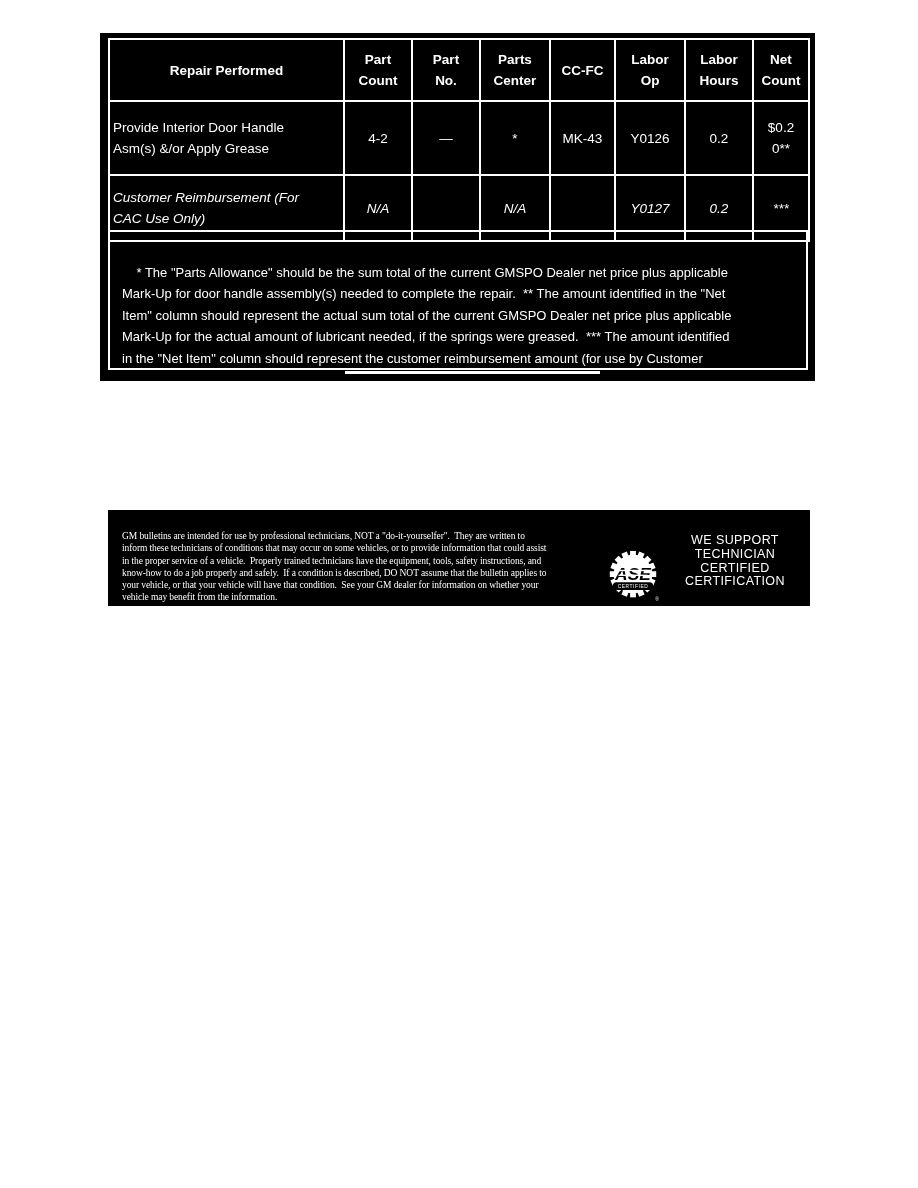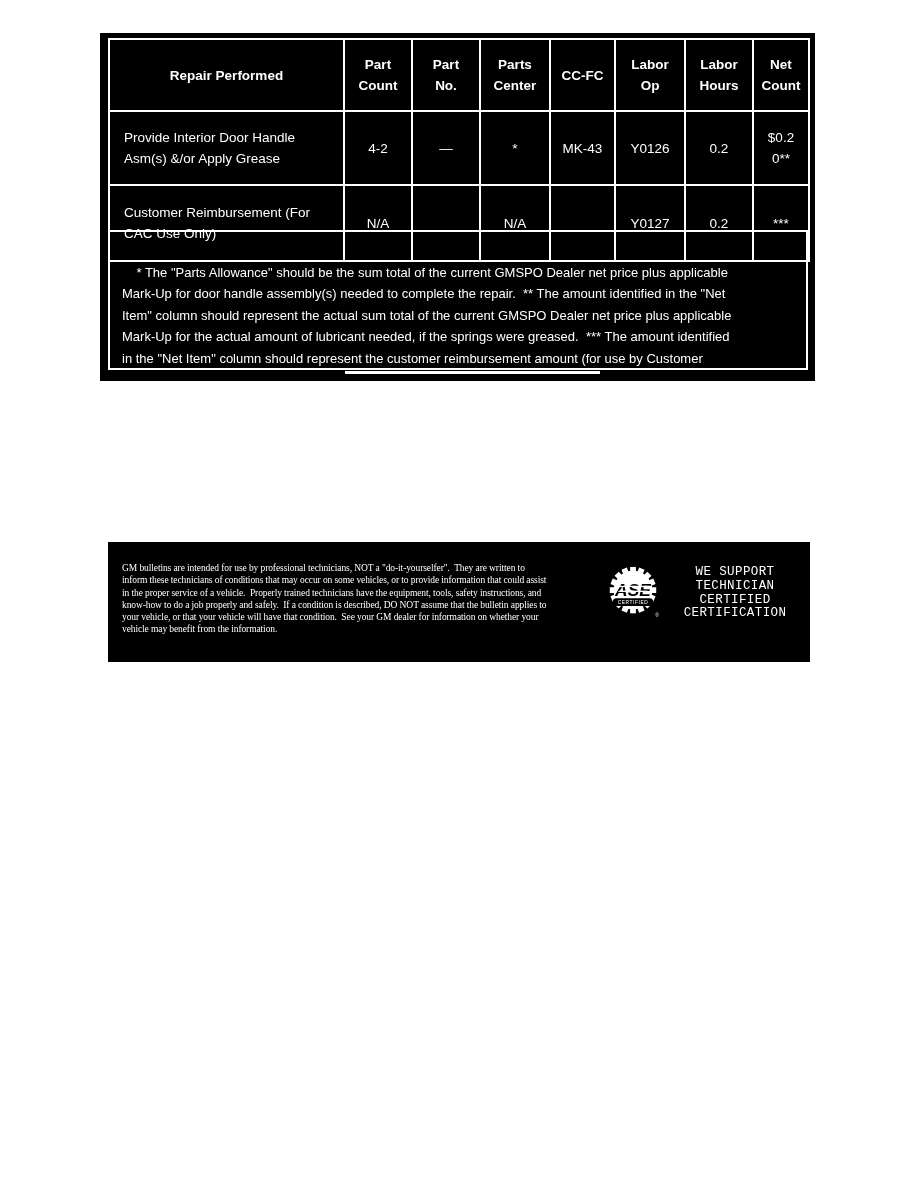--- a/index.html
+++ b/index.html
@@ -21,57 +21,57 @@
   }
   .labor-grid th, .labor-grid td {
     border: 2px solid #ffffff;
     white-space: pre-line;
     text-align: center; vertical-align: middle;
     font-size: 13.5px; line-height: 21px;
     color: #ffffff; padding: 2px;
     font-weight: normal;
   }
   .labor-grid th { font-weight: bold; }
-  .labor-grid .left-cell { text-align: left; padding-left: 14px; padding-right: 6px; }
-  .header-row { height: 72px; }
+  .labor-grid .left-cell { text-align: left; padding-left: 3px; padding-right: 6px; }
+  .header-row { height: 62px; }
   .row-1 { height: 74px; }
-  .row-2 { height: 76px; }
+  .row-2 { height: 66px; font-style: italic; }
 
   .footnote-box {
     position: absolute; left: 8px; top: 197px;
     width: 700px; height: 140px;
     border: 2px solid #ffffff;
     padding: 8px 12px;
     font-size: 13px; line-height: 21.5px;
     white-space: pre; color: #ffffff;
     overflow: hidden;
   }
   .scan-artifact {
     position: absolute; left: 245px; top: 338px;
     width: 255px; height: 3px; background: #ffffff;
   }
 
   
   .footer-block {
     position: absolute; left: 108px; top: 510px;
-    width: 702px; height: 120px;
-    background: #000000; color: #ffffff; margin-top: 32px;
+    width: 702px; height: 96px;
+    background: #000000; color: #ffffff;
   }
   .disclaimer {
     position: absolute; left: 14px; top: 20px;
     font-family: "Liberation Serif", "DejaVu Serif", serif;
     font-size: 9.5px; line-height: 12.3px;
     letter-spacing: -0.1px; white-space: pre;
     color: #ffffff;
   }
-  .ase-logo { position: absolute; left: 496px; top: 20px; width: 58px; height: 64px; }
+  .ase-logo { position: absolute; left: 496px; top: 36px; width: 58px; height: 64px; }
   .cert-block {
     position: absolute; left: 556px; top: 24px; width: 142px;
     text-align: center;
-    font-family: Liberation Mono, monospace;
+    font-family: Liberation Sans, sans-serif;
     font-size: 12.5px; line-height: 13.8px; letter-spacing: 0.4px;
     color: #ffffff;
   }
 </style>
 </head>
 <body>
 
 <div class="table-block">
   <table class="labor-grid">
     <colgroup>

